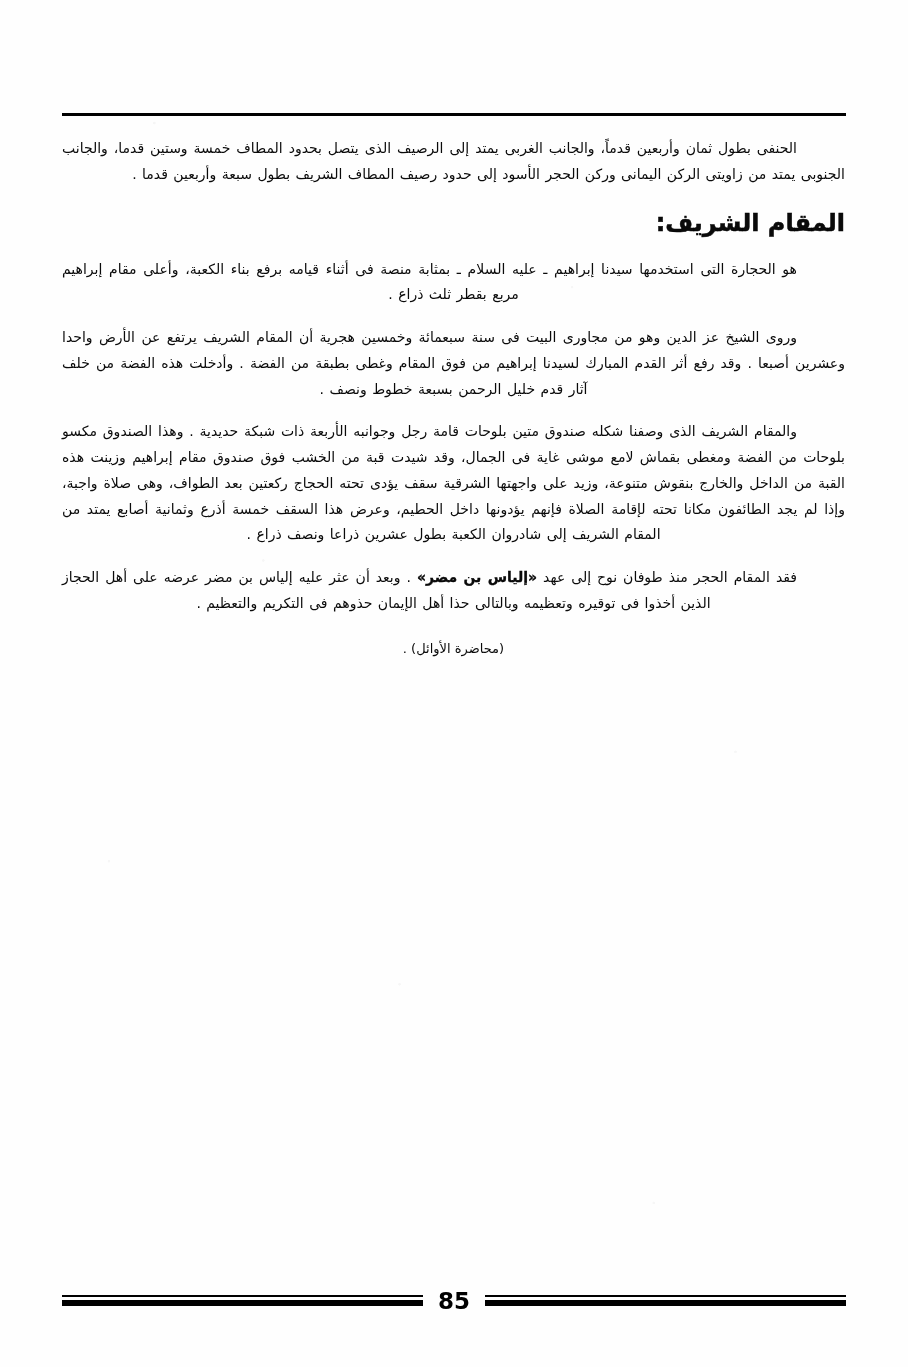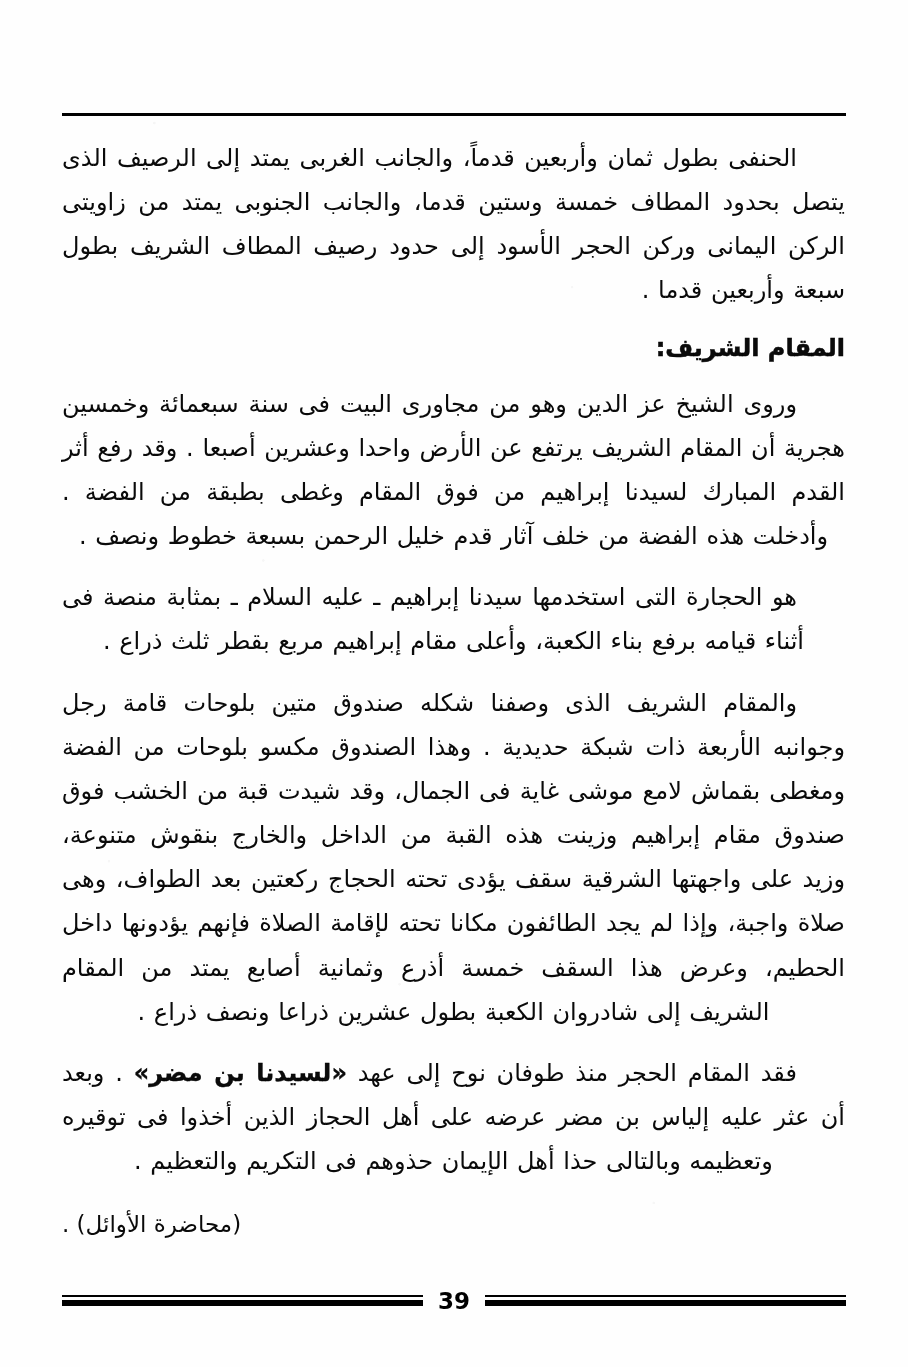--- a/index.html
+++ b/index.html
@@ -45,21 +45,21 @@
 
   .content {
     position: absolute;
     top: 136px;
     right: 63px;
     width: 783px;
   }
 
   .para {
     margin: 0 0 17px 0;
-    font-size: 24px;
+    font-size: 14px;
     line-height: 1.84;
     text-align: justify;
     text-align-last: center;
     text-indent: 48px;
     letter-spacing: 0.1px;
     word-spacing: 1px;
   }
 
   .para.last-right { text-align-last: right; }
 
@@ -73,23 +73,23 @@
     -webkit-text-stroke: 0.45px #000;
   }
 
   .bold-name {
     font-weight: bold;
     -webkit-text-stroke: 0.3px #000;
   }
 
   .citation {
     margin: 20px 0 0 0;
-    font-size: 23px;
+    font-size: 13px;
     line-height: 1.84;
-    text-align: left;
+    text-align: center;
     direction: rtl;
   }
 
   
   .footer {
     position: absolute;
     bottom: 55px;
     right: 62px;
     width: 784px;
     display: flex;
@@ -125,37 +125,37 @@
   <div class="paper-grain"></div>
 
   <div class="top-rule"></div>
 
   <div class="content">
 
     <p class="para last-right">الحنفى بطول ثمان وأربعين قدماً، والجانب الغربى يمتد إلى الرصيف الذى يتصل بحدود المطاف خمسة وستين قدما، والجانب الجنوبى يمتد من زاويتى الركن اليمانى وركن الحجر الأسود إلى حدود رصيف المطاف الشريف بطول سبعة وأربعين قدما .</p>
 
     <h2 class="section-heading">المقام الشريف:</h2>
 
+    <p class="para">هو الحجارة التى استخدمها سيدنا إبراهيم ـ عليه السلام ـ بمثابة منصة فى أثناء قيامه برفع بناء الكعبة، وأعلى مقام إبراهيم مربع بقطر ثلث ذراع .</p>
+
     <p class="para">وروى الشيخ عز الدين وهو من مجاورى البيت فى سنة سبعمائة وخمسين هجرية أن المقام الشريف يرتفع عن الأرض واحدا وعشرين أصبعا . وقد رفع أثر القدم المبارك لسيدنا إبراهيم من فوق المقام وغطى بطبقة من الفضة . وأدخلت هذه الفضة من خلف آثار قدم خليل الرحمن بسبعة خطوط ونصف .</p>
-
-    <p class="para">هو الحجارة التى استخدمها سيدنا إبراهيم ـ عليه السلام ـ بمثابة منصة فى أثناء قيامه برفع بناء الكعبة، وأعلى مقام إبراهيم مربع بقطر ثلث ذراع .</p>
 
     <p class="para">والمقام الشريف الذى وصفنا شكله صندوق متين بلوحات قامة رجل وجوانبه الأربعة ذات شبكة حديدية . وهذا الصندوق مكسو بلوحات من الفضة ومغطى بقماش لامع موشى غاية فى الجمال، وقد شيدت قبة من الخشب فوق صندوق مقام إبراهيم وزينت هذه القبة من الداخل والخارج بنقوش متنوعة، وزيد على واجهتها الشرقية سقف يؤدى تحته الحجاج ركعتين بعد الطواف، وهى صلاة واجبة، وإذا لم يجد الطائفون مكانا تحته لإقامة الصلاة فإنهم يؤدونها داخل الحطيم، وعرض هذا السقف خمسة أذرع وثمانية أصابع يمتد من المقام الشريف إلى شادروان الكعبة بطول عشرين ذراعا ونصف ذراع .</p>
 
-    <p class="para"><span>فقد المقام الحجر منذ طوفان نوح إلى عهد </span><span class="bold-name">«لسيدنا بن مضر»</span><span> . وبعد أن عثر عليه إلياس بن مضر عرضه على أهل الحجاز الذين أخذوا فى توقيره وتعظيمه وبالتالى حذا أهل الإيمان حذوهم فى التكريم والتعظيم .</span></p>
+    <p class="para"><span>فقد المقام الحجر منذ طوفان نوح إلى عهد </span><span class="bold-name">«إلياس بن مضر»</span><span> . وبعد أن عثر عليه إلياس بن مضر عرضه على أهل الحجاز الذين أخذوا فى توقيره وتعظيمه وبالتالى حذا أهل الإيمان حذوهم فى التكريم والتعظيم .</span></p>
 
     <p class="citation">(محاضرة الأوائل) .</p>
 
   </div>
 
   <div class="footer">
     <div class="rule-pair">
       <div class="thin"></div>
       <div class="thick"></div>
     </div>
-    <div class="page-number">39</div>
+    <div class="page-number">85</div>
     <div class="rule-pair">
       <div class="thin"></div>
       <div class="thick"></div>
     </div>
   </div>
 
 </div>
 
 </body></html>

